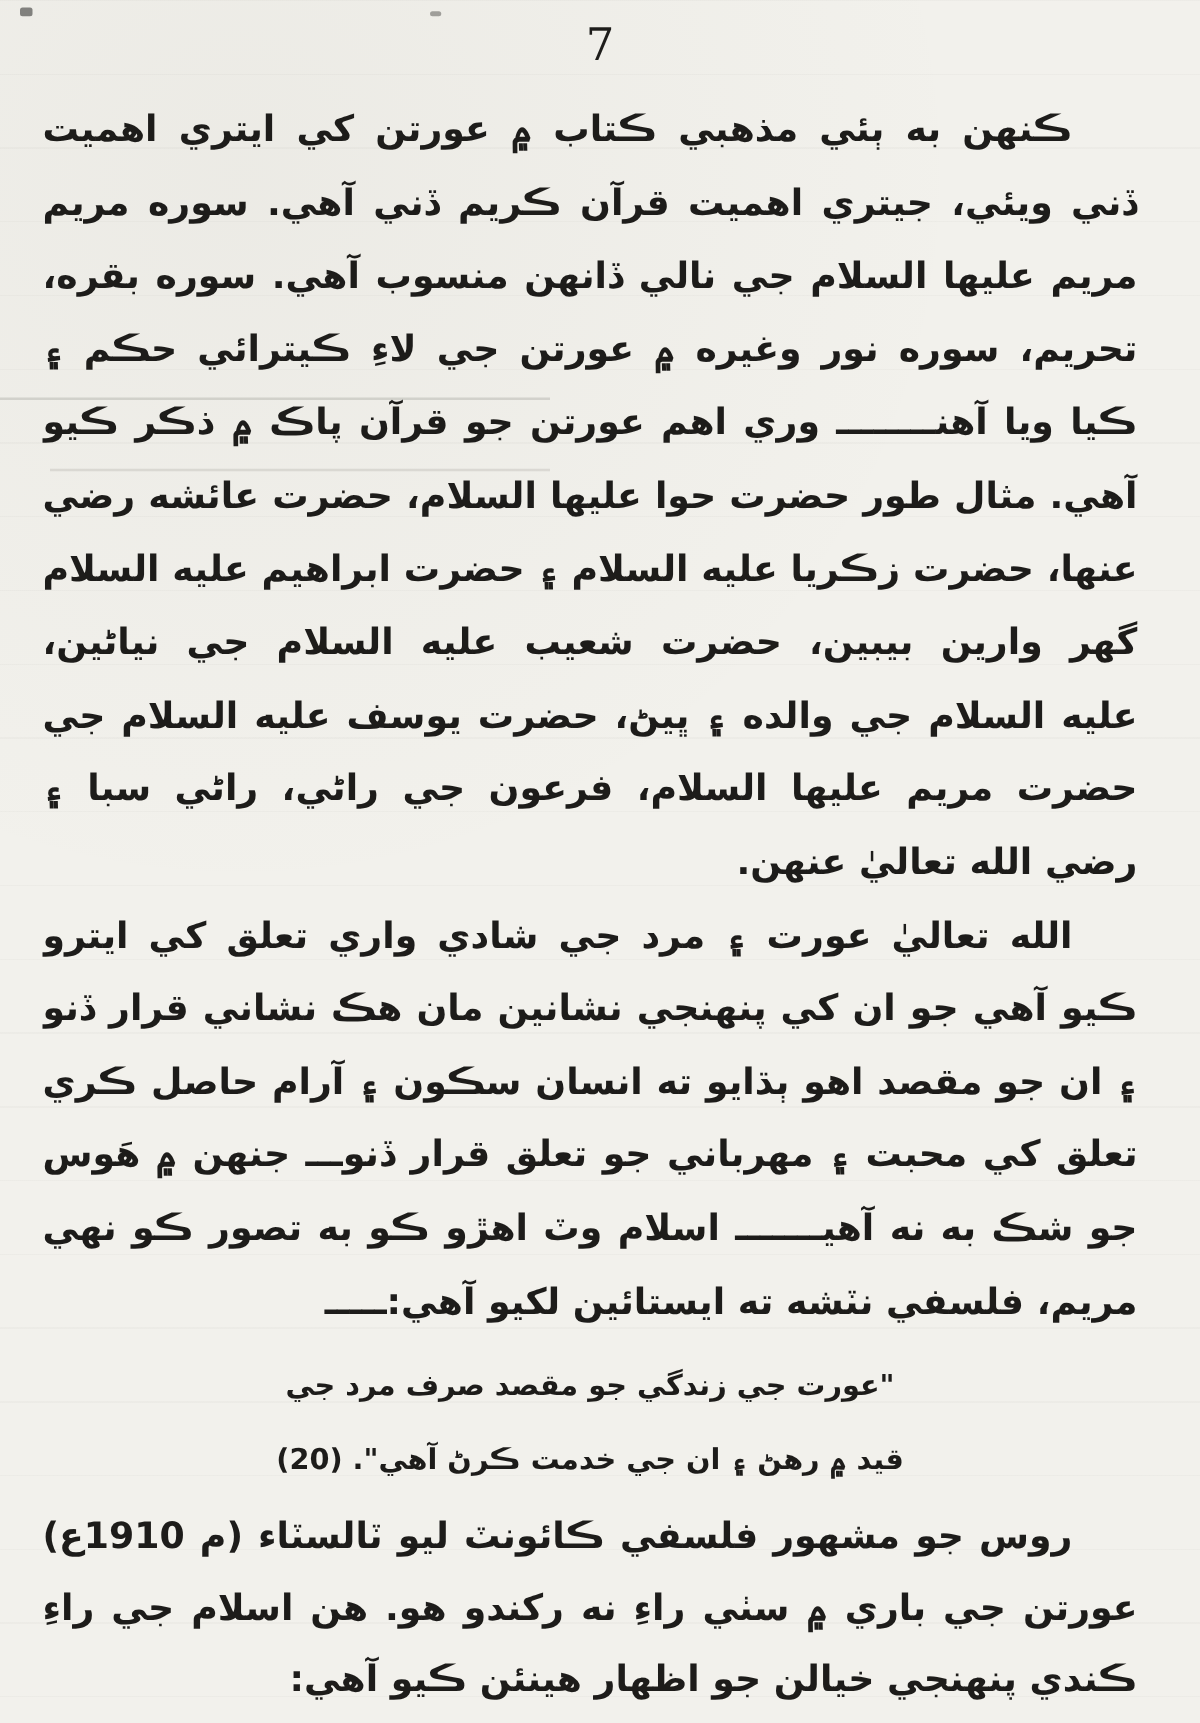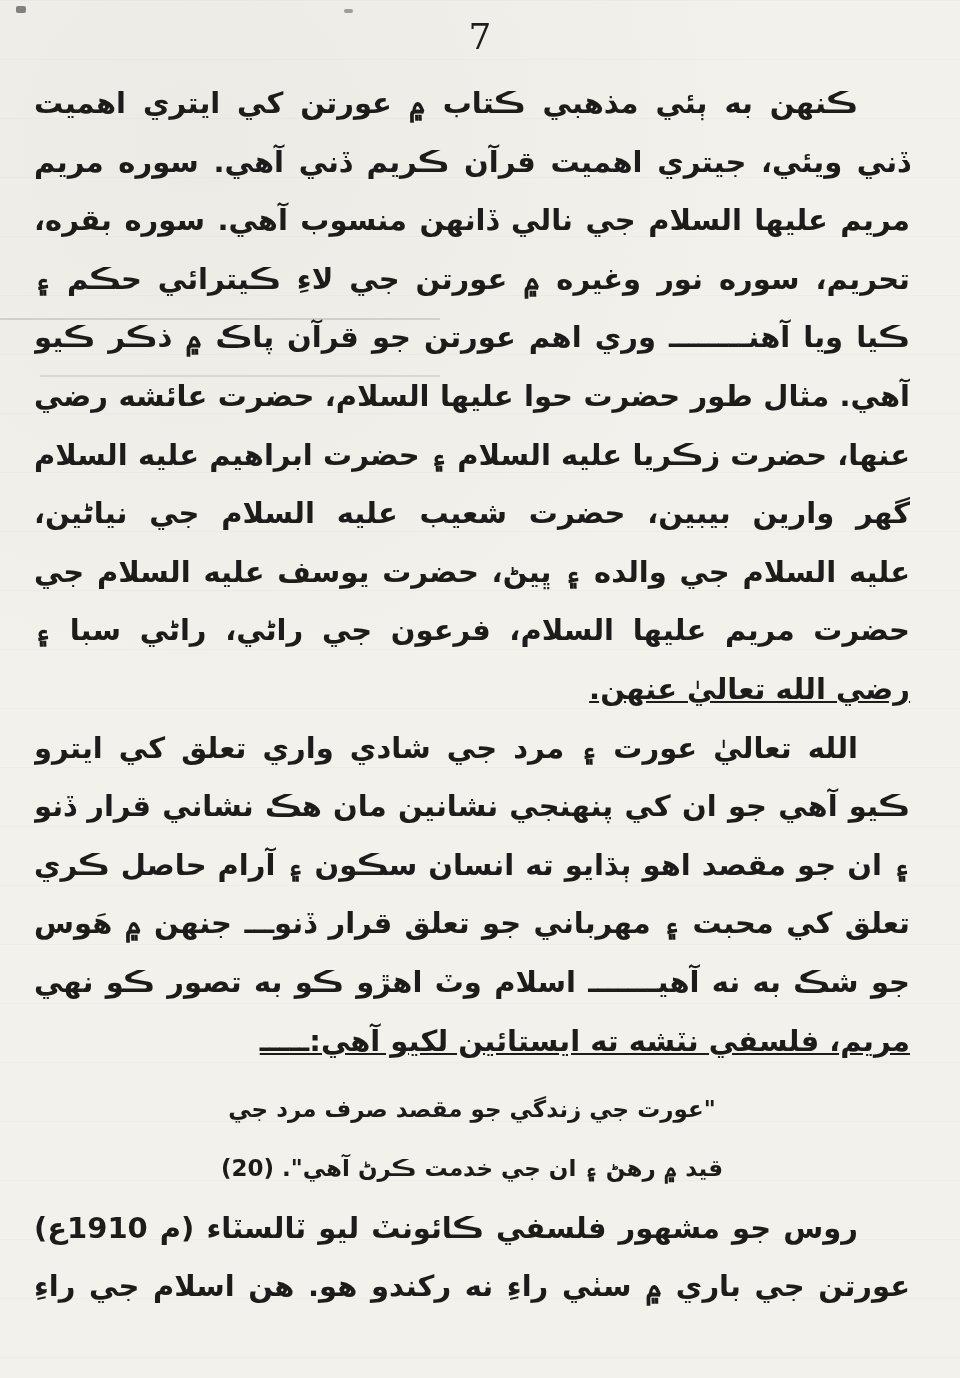--- a/index.html
+++ b/index.html
@@ -25,21 +25,21 @@
     position:absolute;top:74px;right:50px;left:34px;
     direction:rtl;unicode-bidi:embed;
     color:#1d1c1a;font-weight:bold;font-size:29px;
   }
   .line{
     height:58.6px;line-height:58.6px;
     text-align:justify;text-align-last:justify;
     overflow:hidden;
   }
   .line.first{padding-right:52px;}
-  .line.end{text-align:right;text-align-last:right;text-decoration:underline;}
+  .line.end{text-align:right;text-align-last:right;}
   .quote-block{margin-top:10px;margin-bottom:2px;}
   .line.quote{
     font-size:23px;height:59px;line-height:59px;
     text-align:center;text-align-last:center;
   }
   .tail .line{height:57.5px;line-height:57.5px;}
   .artifact{position:absolute;pointer-events:none;}
   .streak1{top:318px;left:0;width:440px;height:2px;background:rgba(110,108,100,0.22);}
   .streak2{top:375px;left:40px;width:400px;height:2px;background:rgba(110,108,100,0.16);}
   .speck1{top:6px;left:16px;width:10px;height:7px;background:rgba(40,40,38,0.55);border-radius:2px;}
@@ -83,16 +83,17 @@
     </div>
 
     <div class="quote-block">
       <div class="line quote">"عورت جي زندگي جو مقصد صرف مرد جي</div>
       <div class="line quote">قيد ۾ رهڻ ۽ ان جي خدمت ڪرڻ آهي". (20)</div>
     </div>
 
     <div class="para tail">
       <div class="line first">روس جو مشهور فلسفي ڪائونٽ ليو ٽالسٽاء (م 1910ع) پڻ</div>
       <div class="line">عورتن جي باري ۾ سٺي راءِ نه رکندو هو. هن اسلام جي راءِ کي پسند</div>
+      <div class="line end">ڪندي پنهنجي خيالن جو اظهار هينئن ڪيو آهي:</div>
     </div>
 
   </div>
 </div>
 
 </body></html>

